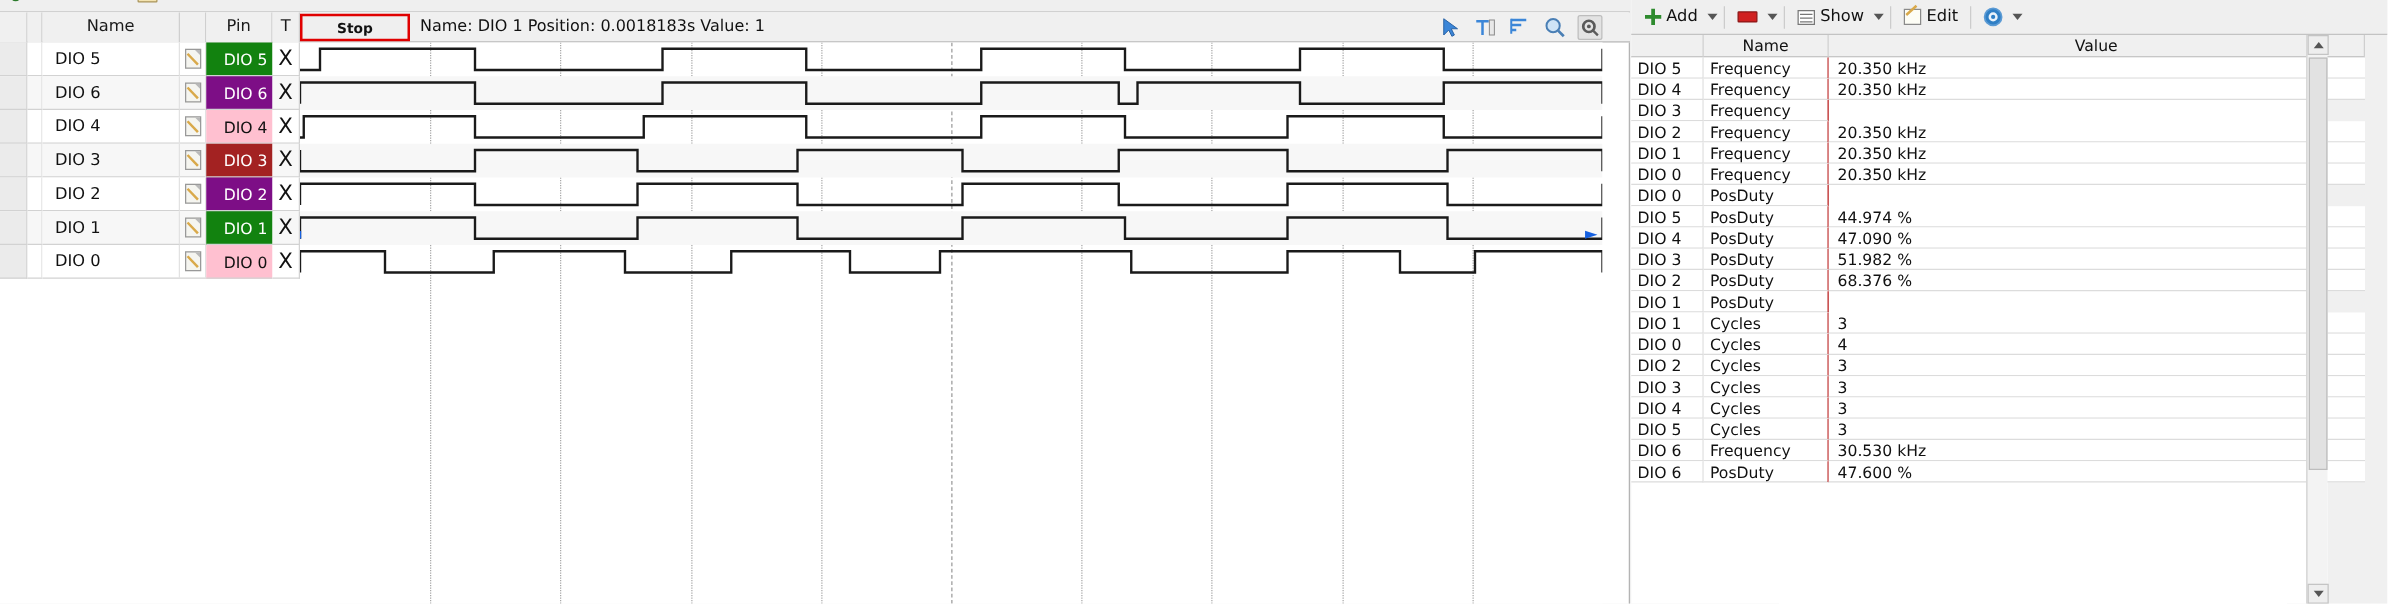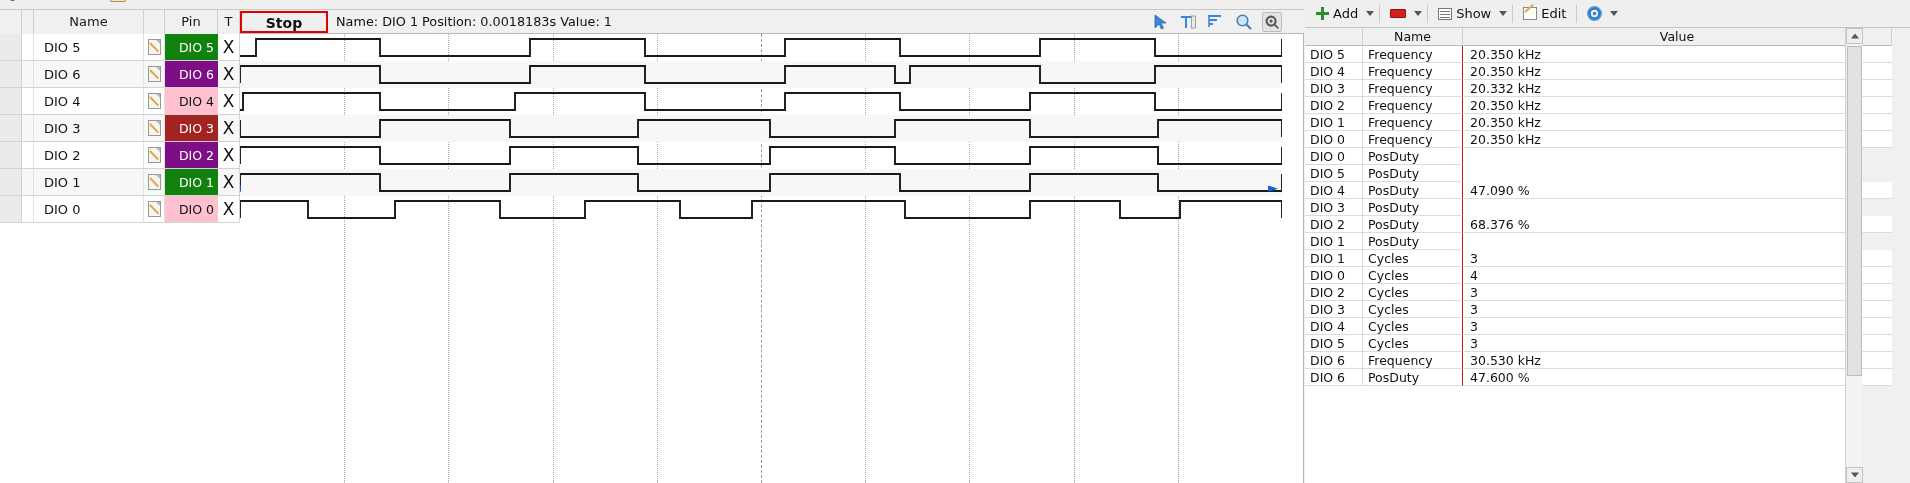--- a/index.html
+++ b/index.html
@@ -38,21 +38,21 @@
   .c-sel   { left:0;   width:22px; }
   .c-box   { left:22px; width:12px; }
   .c-name  { left:34px; width:110px; }
   .c-edit  { left:144px; width:21px; }
   .c-pin   { left:165px; width:53px; }
   .c-t     { left:218px; width:22px; }
 
   .stop-btn {
     position:absolute; left:240px; top:1px; width:88px; height:22px;
     line-height:20px; text-align:center;
-    font-weight:bold; font-size:14px; color:#111;
+    font-weight:bold; font-size:11px; color:#111;
     background:#efefef; border:2px solid #e00000; cursor:pointer;
   }
   .status-text {
     position:absolute; left:336px; top:0; height:24px; line-height:24px;
     font-size:12.8px; color:#111; white-space:nowrap;
   }
 
   
   .hdr-icons { position:absolute; right:22px; top:1px; height:22px; display:flex; align-items:center; gap:8px; }
   .hdr-icons .ic { width:20px; height:20px; position:relative; cursor:pointer; }
@@ -403,21 +403,20 @@
           <div class="mc mc-val">20.350 kHz</div>
         </div>
         <div class="mt-row" style="top: 17px;">
           <div class="mc mc-ch">DIO 4</div>
           <div class="mc mc-nm">Frequency</div>
           <div class="mc mc-val">20.350 kHz</div>
         </div>
         <div class="mt-row" style="top: 34px;">
           <div class="mc mc-ch">DIO 3</div>
           <div class="mc mc-nm">Frequency</div>
-          <div class="mc mc-val">20.332 kHz</div>
         </div>
         <div class="mt-row" style="top: 51px;">
           <div class="mc mc-ch">DIO 2</div>
           <div class="mc mc-nm">Frequency</div>
           <div class="mc mc-val">20.350 kHz</div>
         </div>
         <div class="mt-row" style="top: 68px;">
           <div class="mc mc-ch">DIO 1</div>
           <div class="mc mc-nm">Frequency</div>
           <div class="mc mc-val">20.350 kHz</div>
@@ -427,29 +426,31 @@
           <div class="mc mc-nm">Frequency</div>
           <div class="mc mc-val">20.350 kHz</div>
         </div>
         <div class="mt-row" style="top: 102px;">
           <div class="mc mc-ch">DIO 0</div>
           <div class="mc mc-nm">PosDuty</div>
         </div>
         <div class="mt-row" style="top: 119px;">
           <div class="mc mc-ch">DIO 5</div>
           <div class="mc mc-nm">PosDuty</div>
+          <div class="mc mc-val">44.974 %</div>
         </div>
         <div class="mt-row" style="top: 136px;">
           <div class="mc mc-ch">DIO 4</div>
           <div class="mc mc-nm">PosDuty</div>
           <div class="mc mc-val">47.090 %</div>
         </div>
         <div class="mt-row" style="top: 153px;">
           <div class="mc mc-ch">DIO 3</div>
           <div class="mc mc-nm">PosDuty</div>
+          <div class="mc mc-val">51.982 %</div>
         </div>
         <div class="mt-row" style="top: 170px;">
           <div class="mc mc-ch">DIO 2</div>
           <div class="mc mc-nm">PosDuty</div>
           <div class="mc mc-val">68.376 %</div>
         </div>
         <div class="mt-row" style="top: 187px;">
           <div class="mc mc-ch">DIO 1</div>
           <div class="mc mc-nm">PosDuty</div>
         </div>

